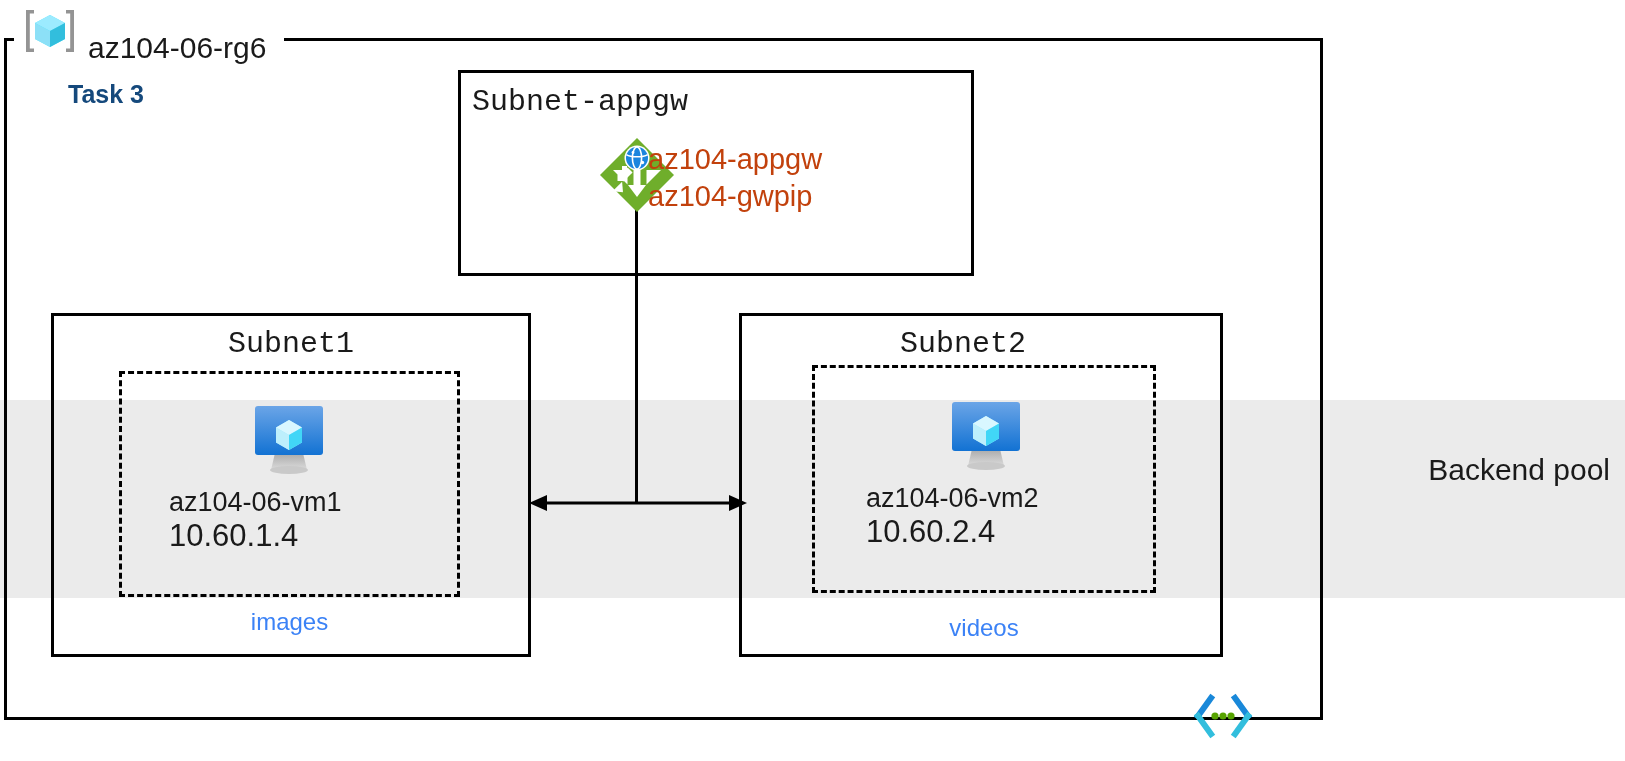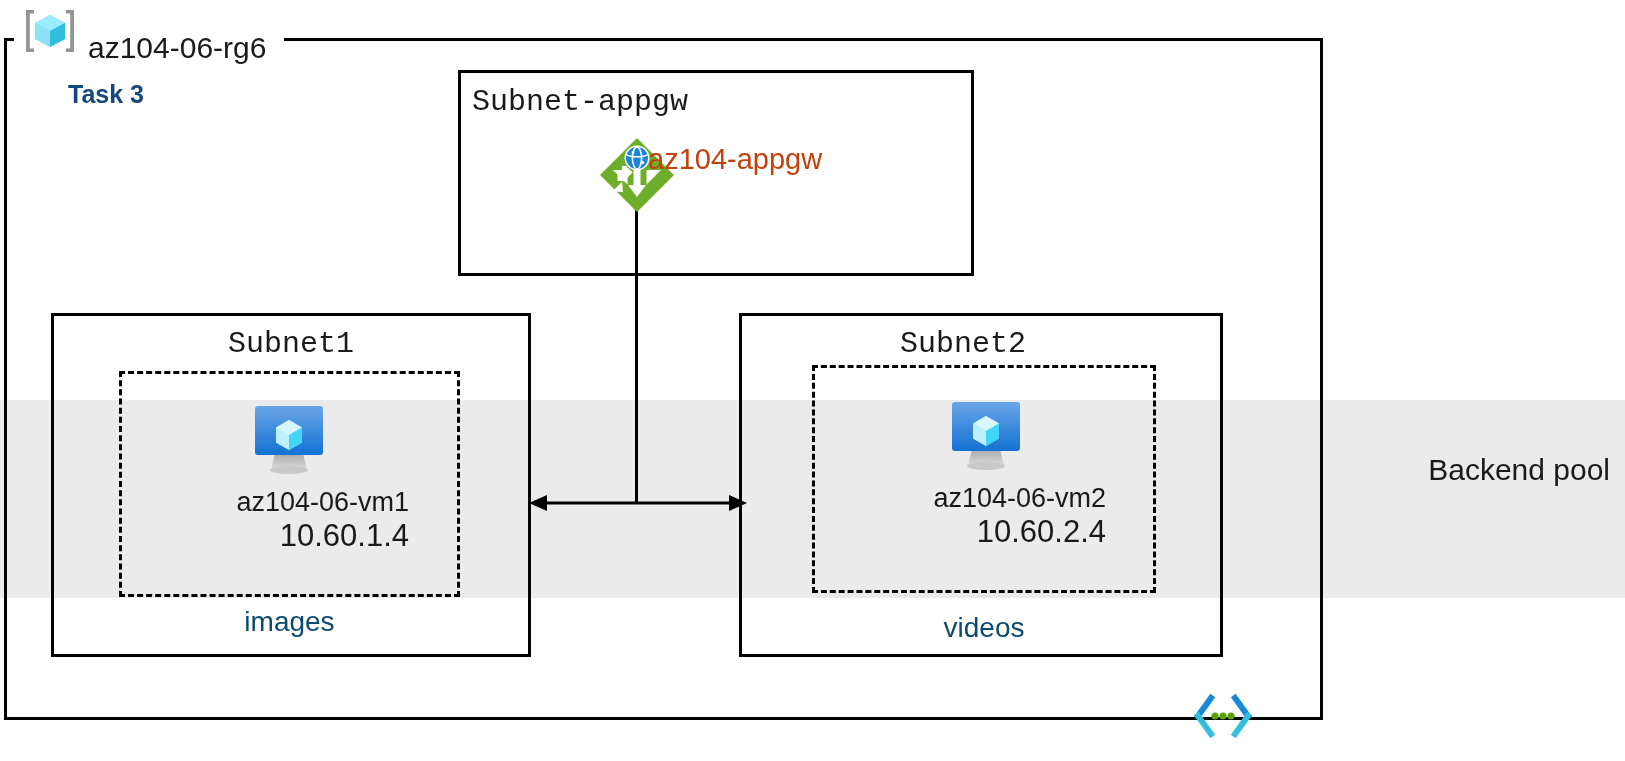--- a/index.html
+++ b/index.html
@@ -64,28 +64,28 @@
   .t-sub2 {left:739px;top:327px;width:448px;text-align:center;}
 
   
   .asg{
     position:absolute;border:3px dashed #000;box-sizing:border-box;
     background:transparent;z-index:6;
   }
   .asg1{left:119px;top:371px;width:341px;height:226px;}
   .asg2{left:812px;top:365px;width:344px;height:228px;}
   .asg-label{
-    position:absolute;z-index:6;font-size:28px;line-height:32px;
-    color:#0c4a6e;text-align:center;white-space:nowrap;
+    position:absolute;z-index:6;font-size:24px;line-height:32px;
+    color:#3b82f6;text-align:center;white-space:nowrap;
   }
   .asg-label-1{left:119px;top:606px;width:341px;}
   .asg-label-2{left:812px;top:612px;width:344px;}
 
   
-  .vm{position:absolute;z-index:7;text-align:right;}
+  .vm{position:absolute;z-index:7;text-align:left;}
   .vm1{left:169px;top:400px;width:240px;}
   .vm2{left:866px;top:396px;width:240px;}
   .vm-icon{width:86px;height:78px;margin:0 auto;display:block;}
   .vm-name{font-size:27px;line-height:33px;color:#1a1a1a;margin-top:8px;white-space:nowrap;}
   .vm-ip{font-size:31px;line-height:33px;color:#1a1a1a;white-space:nowrap;}
 
   
   .appgw-node{position:absolute;left:598px;top:136px;z-index:7;}
   .appgw-icon{width:78px;height:78px;display:block;}
   .appgw-text{
@@ -157,20 +157,21 @@
       <g stroke="#ffffff" stroke-width="1.6" fill="none">
         <ellipse cx="39" cy="22" rx="4.6" ry="11"></ellipse>
         <path d="M28.3 18.6 C33 21.5 45 21.5 49.7 18.6"></path>
       </g>
       <circle cx="44.5" cy="26.5" r="1.7" fill="#ffffff"></circle>
       <circle cx="35" cy="16.5" r="1.4" fill="#ffffff"></circle>
     </svg>
   </div>
   <div class="appgw-text">
     <div>az104-appgw</div>
+    <div>az104-gwpip</div>
   </div>
 
   <div class="subnet subnet1"></div>
   <div class="subnet-title t-sub1">Subnet1</div>
   <div class="asg asg1"></div>
   <div class="asg-label asg-label-1">images</div>
 
   <div class="vm vm1">
     <svg class="vm-icon" viewBox="0 0 86 78" aria-hidden="true">
       <defs>

